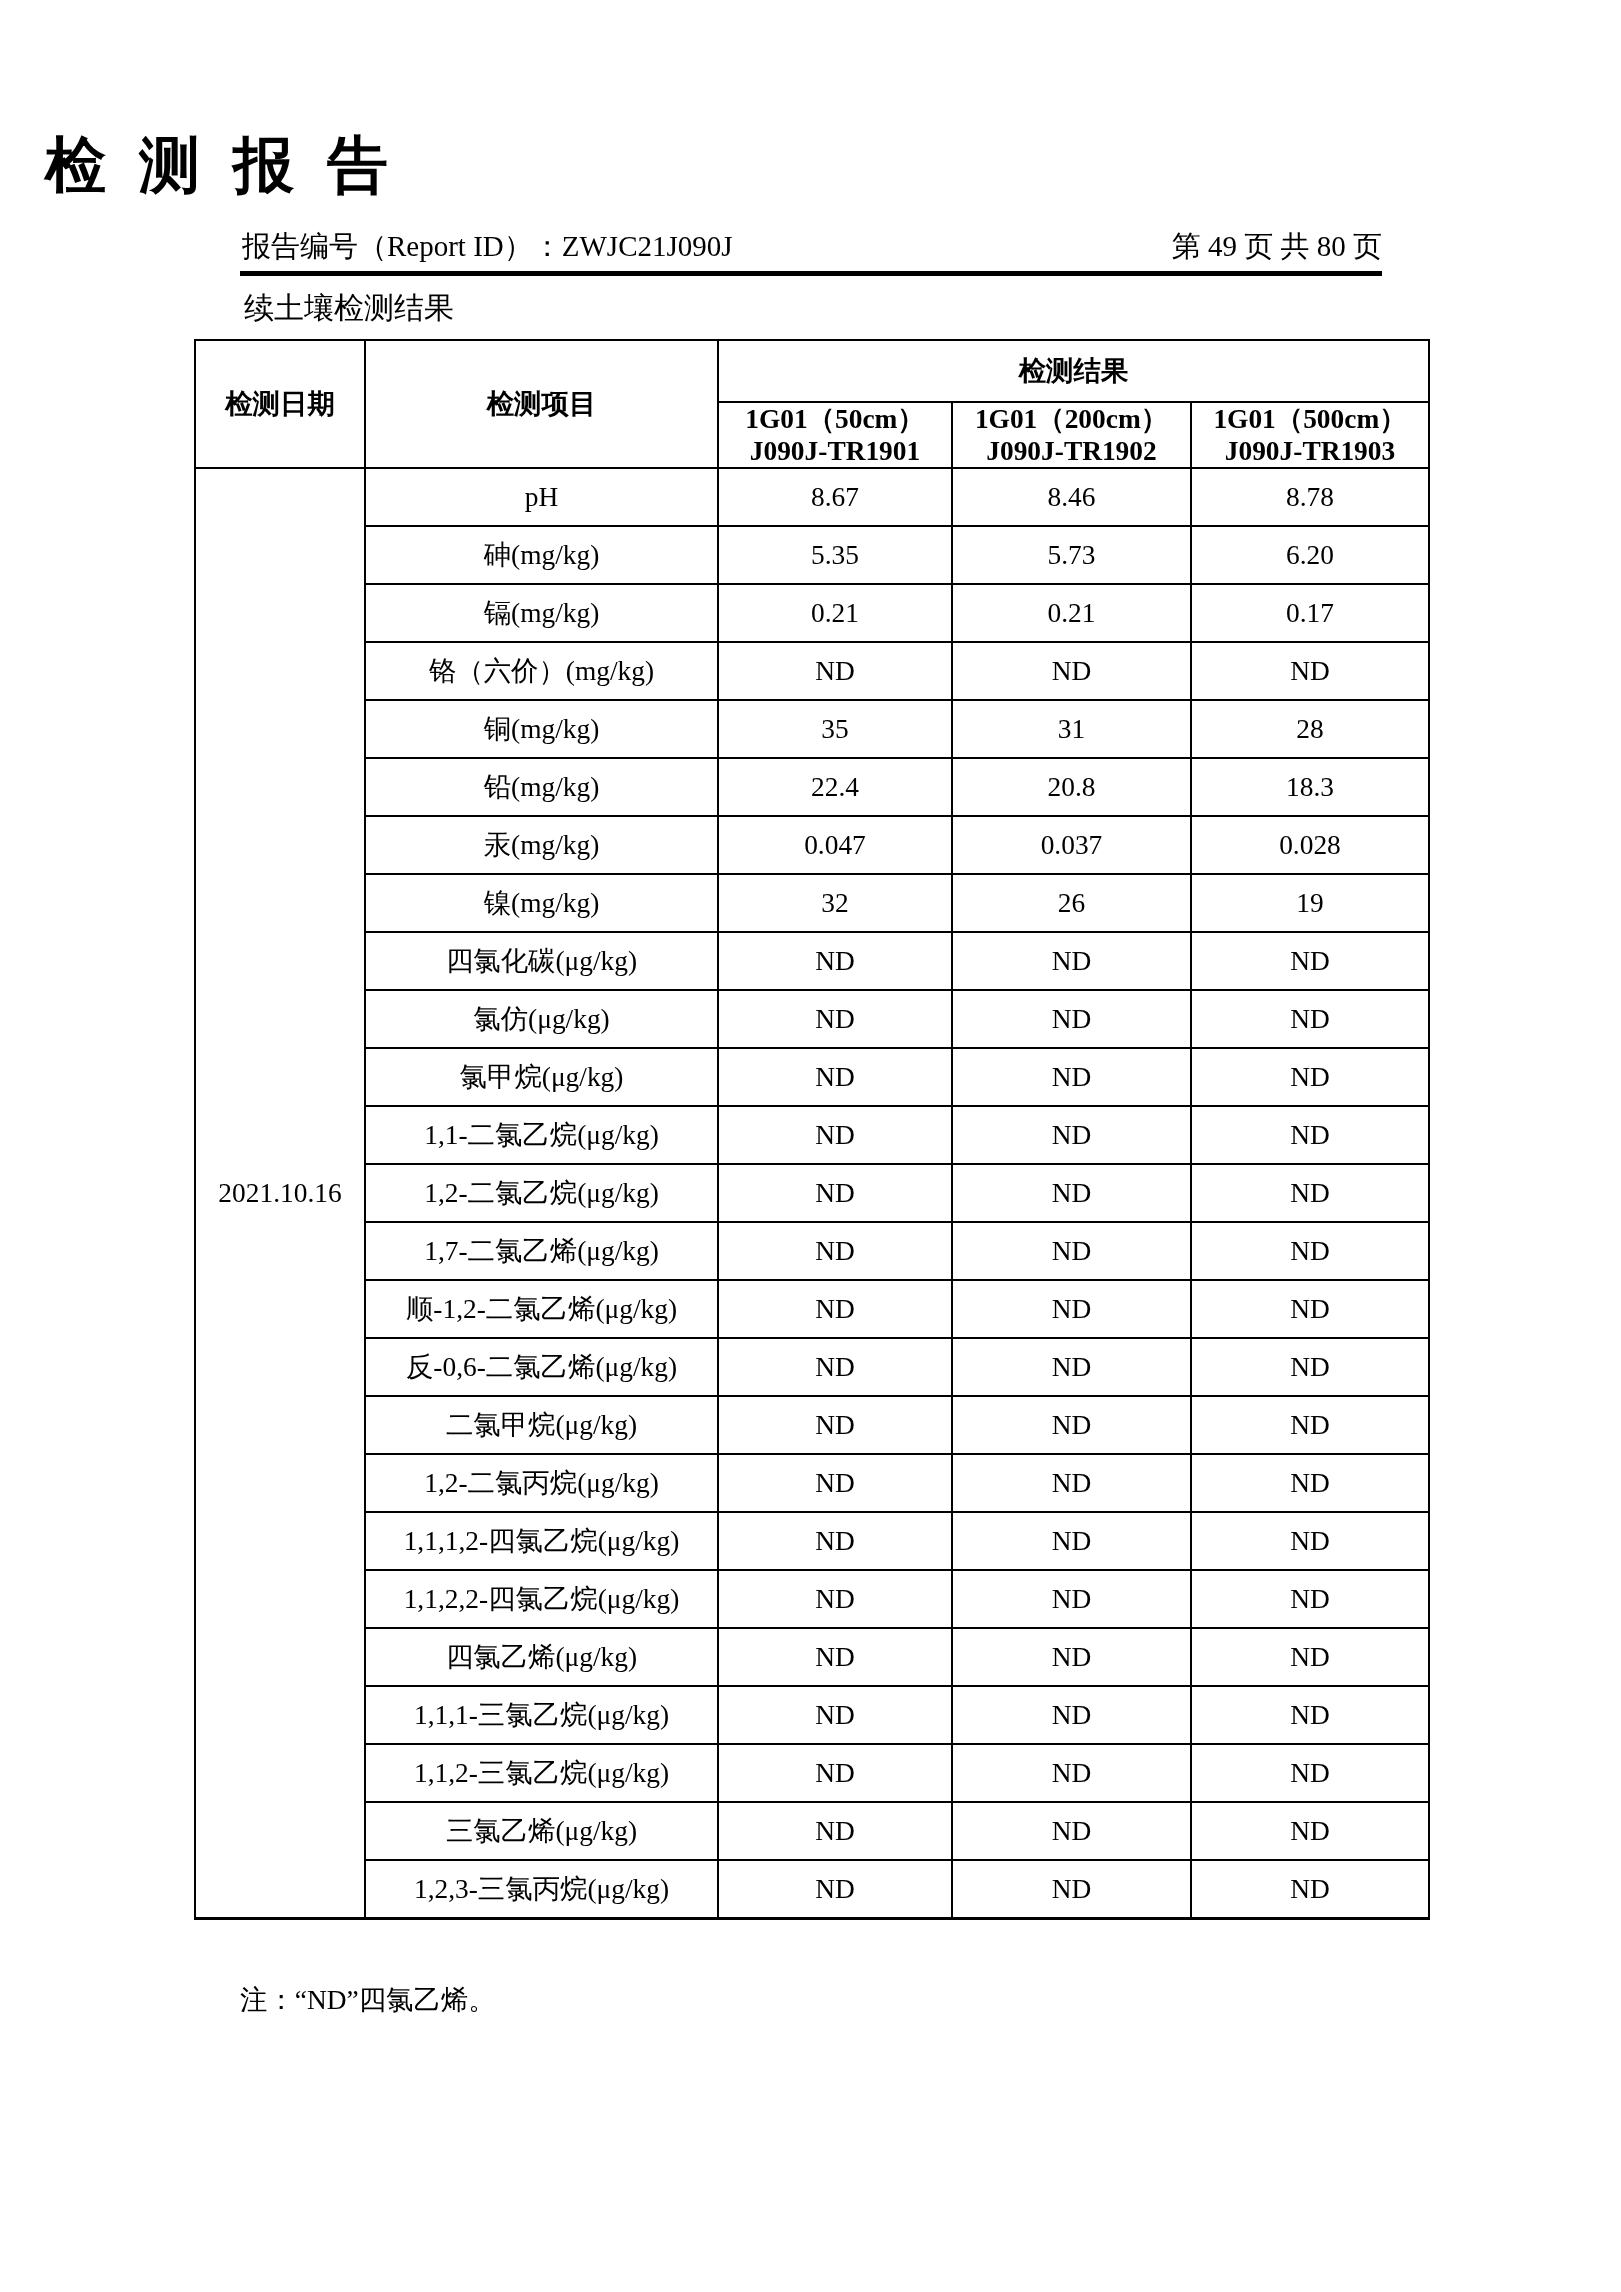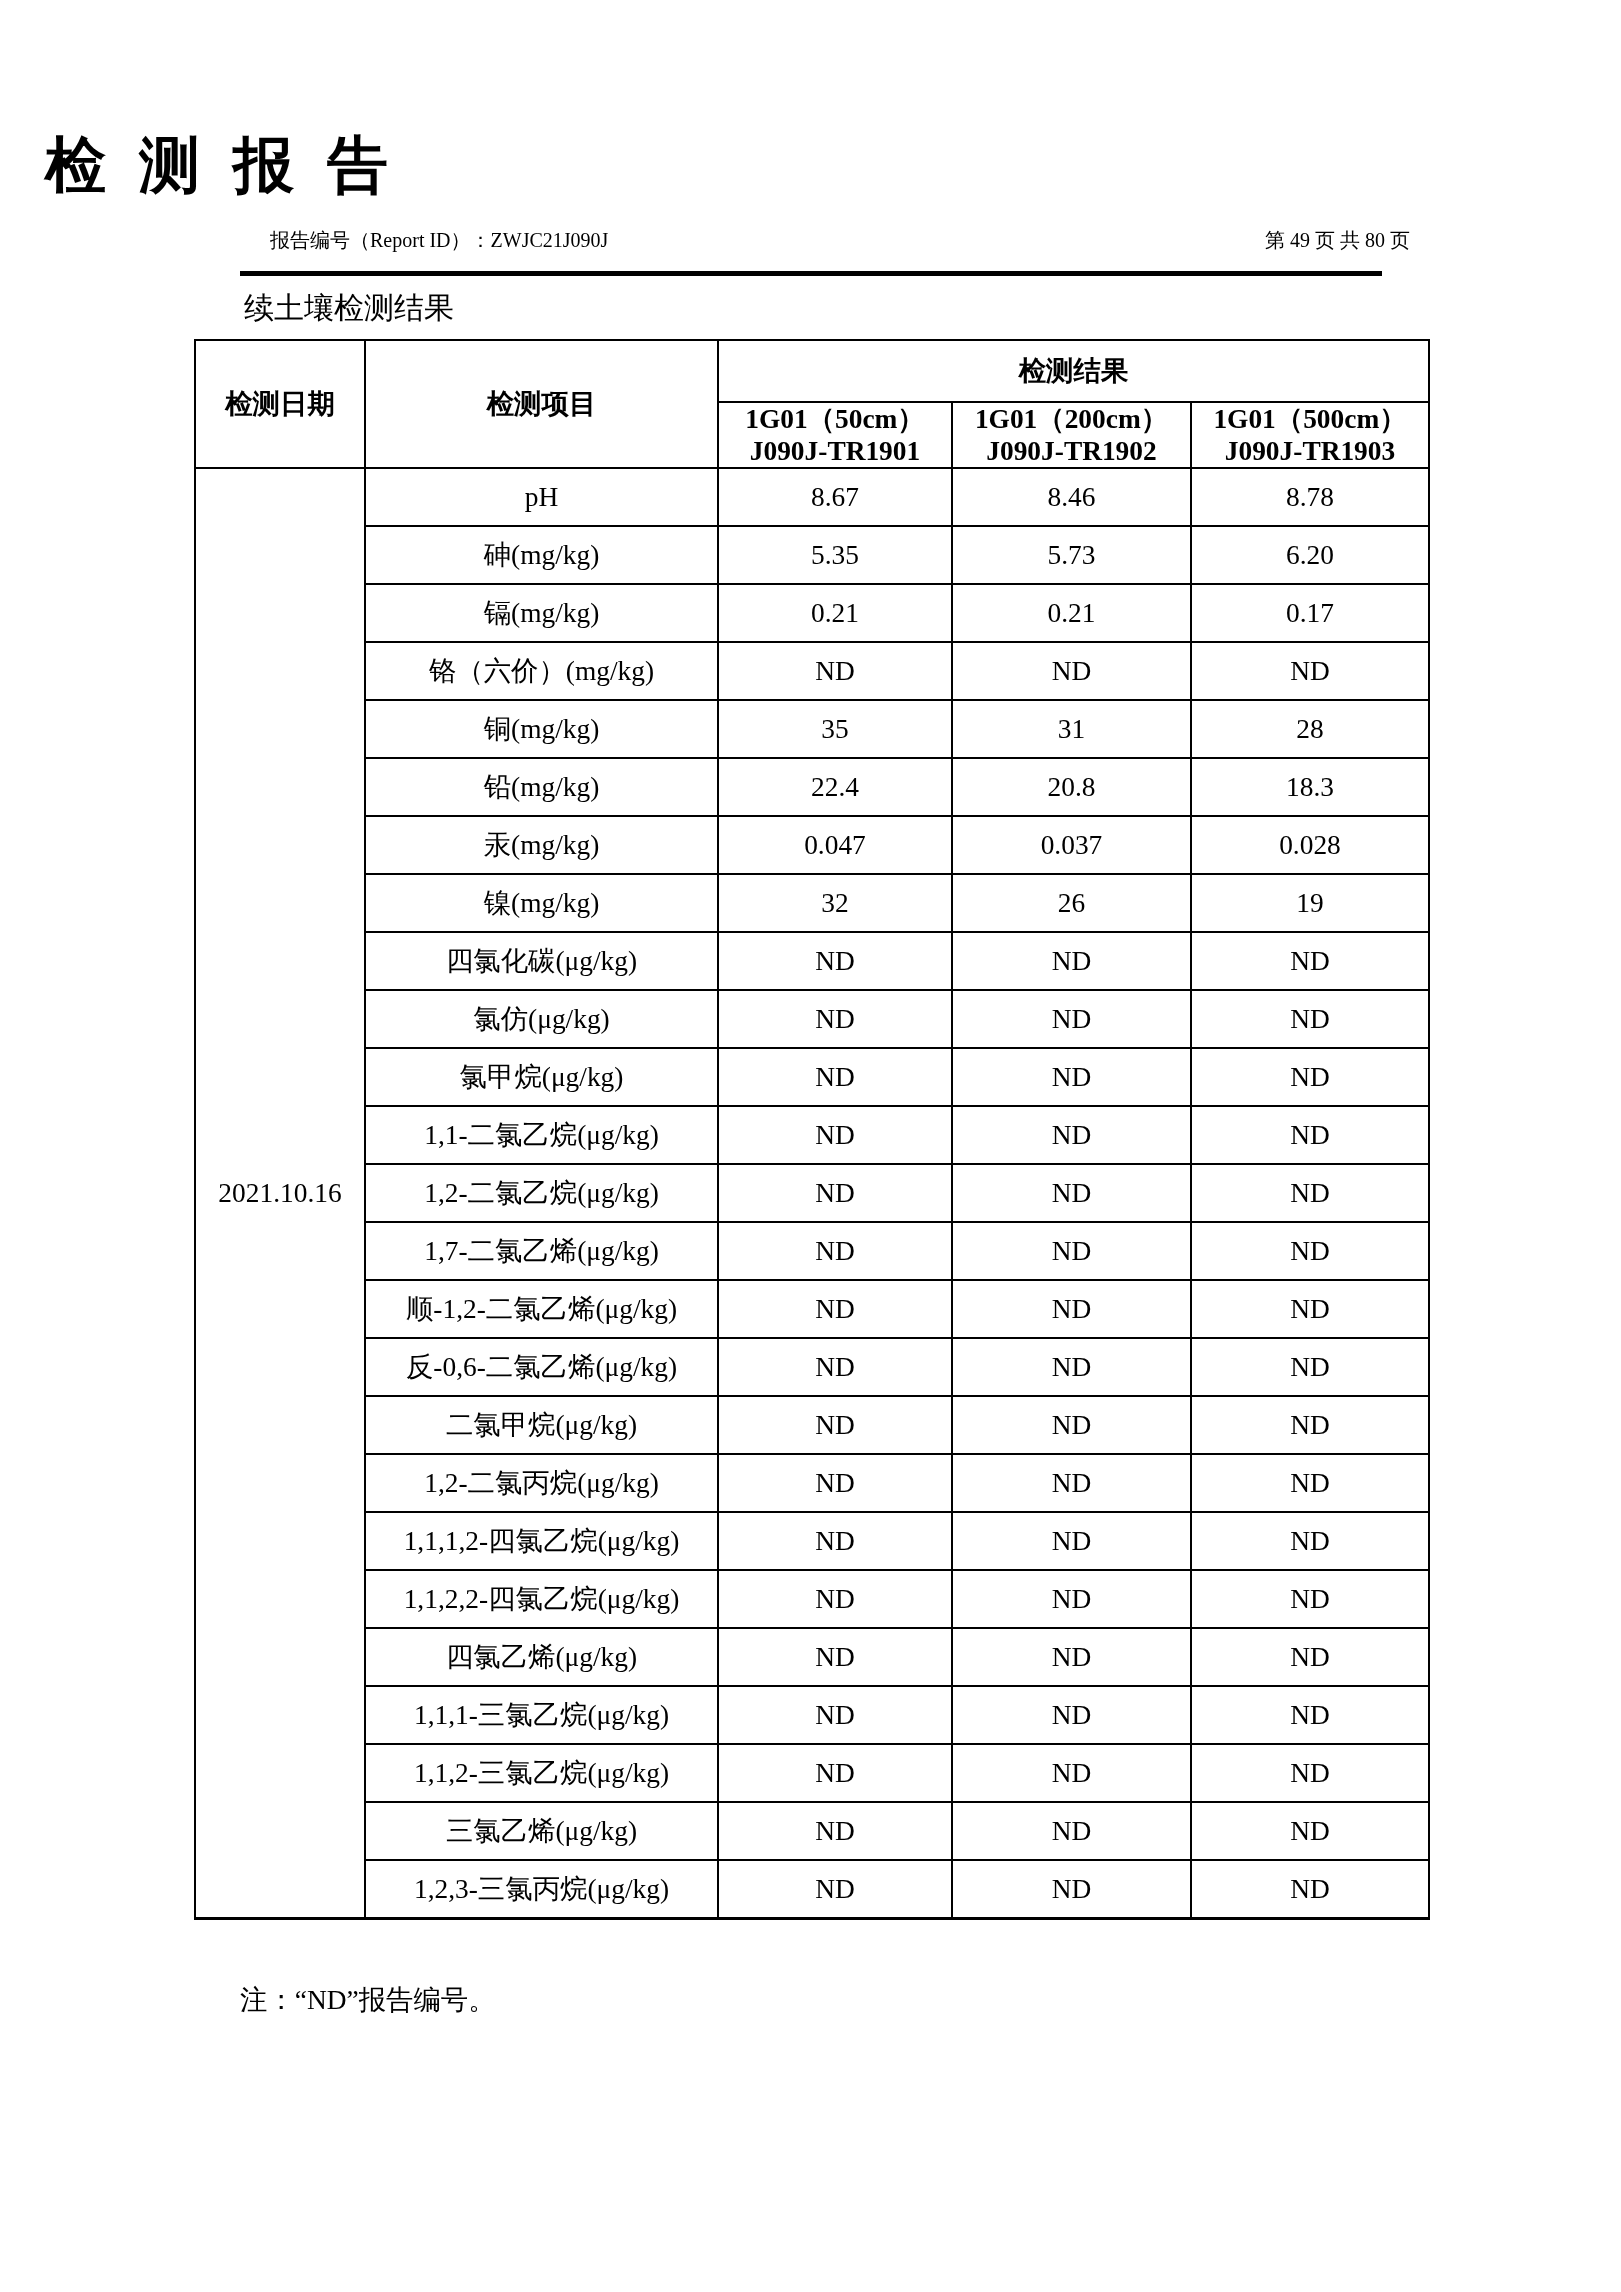--- a/index.html
+++ b/index.html
@@ -41,22 +41,21 @@
     white-space: nowrap;
   }
   .meta-row {
     position: absolute;
     top: 227px;
     left: 242px;
     width: 1140px;
     display: flex;
     justify-content: space-between;
     align-items: flex-end;
-    font-size: 20px;
-    margin-left: 28px;
+    font-size: 29px;
   }
   .header-rule {
     position: absolute;
     top: 271px;
     left: 240px;
     width: 1142px;
     height: 4.9px;
     background: #000000;
   }
   .section-title {
@@ -304,16 +303,16 @@
         </tr>
         <tr>
           <td>1,2,3-三氯丙烷(μg/kg)</td>
           <td>ND</td>
           <td>ND</td>
           <td>ND</td>
         </tr>
       </tbody>
   </table>
 
-  <div class="footnote">注：“ND”报告编号。</div>
+  <div class="footnote">注：“ND”四氯乙烯。</div>
 
 </div>
 
 
 </body></html>

